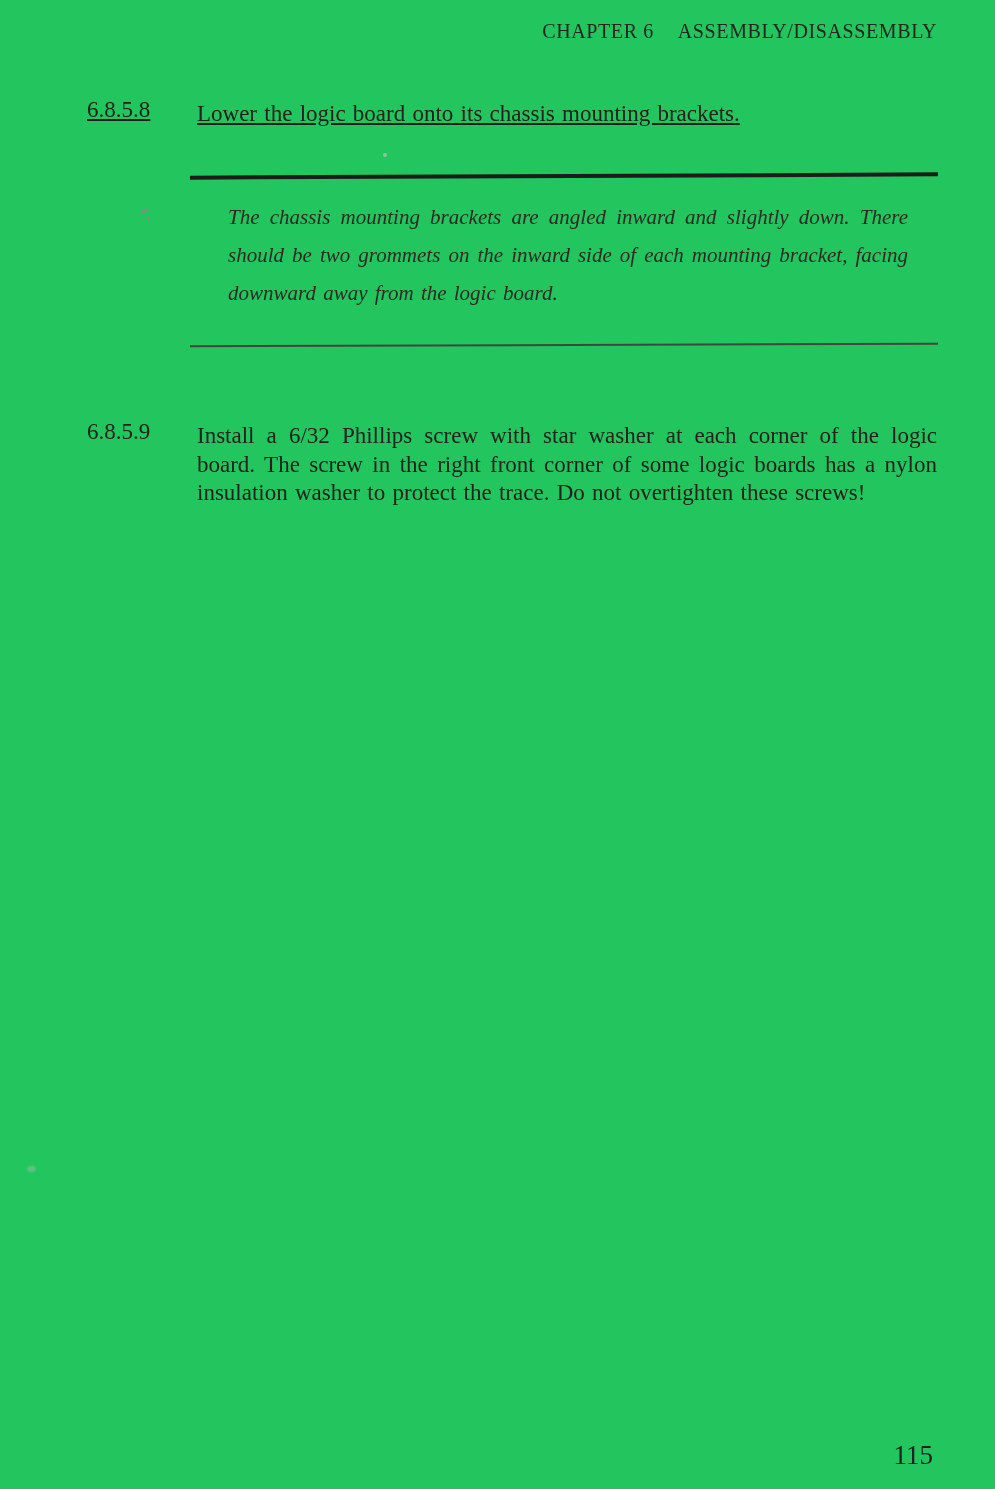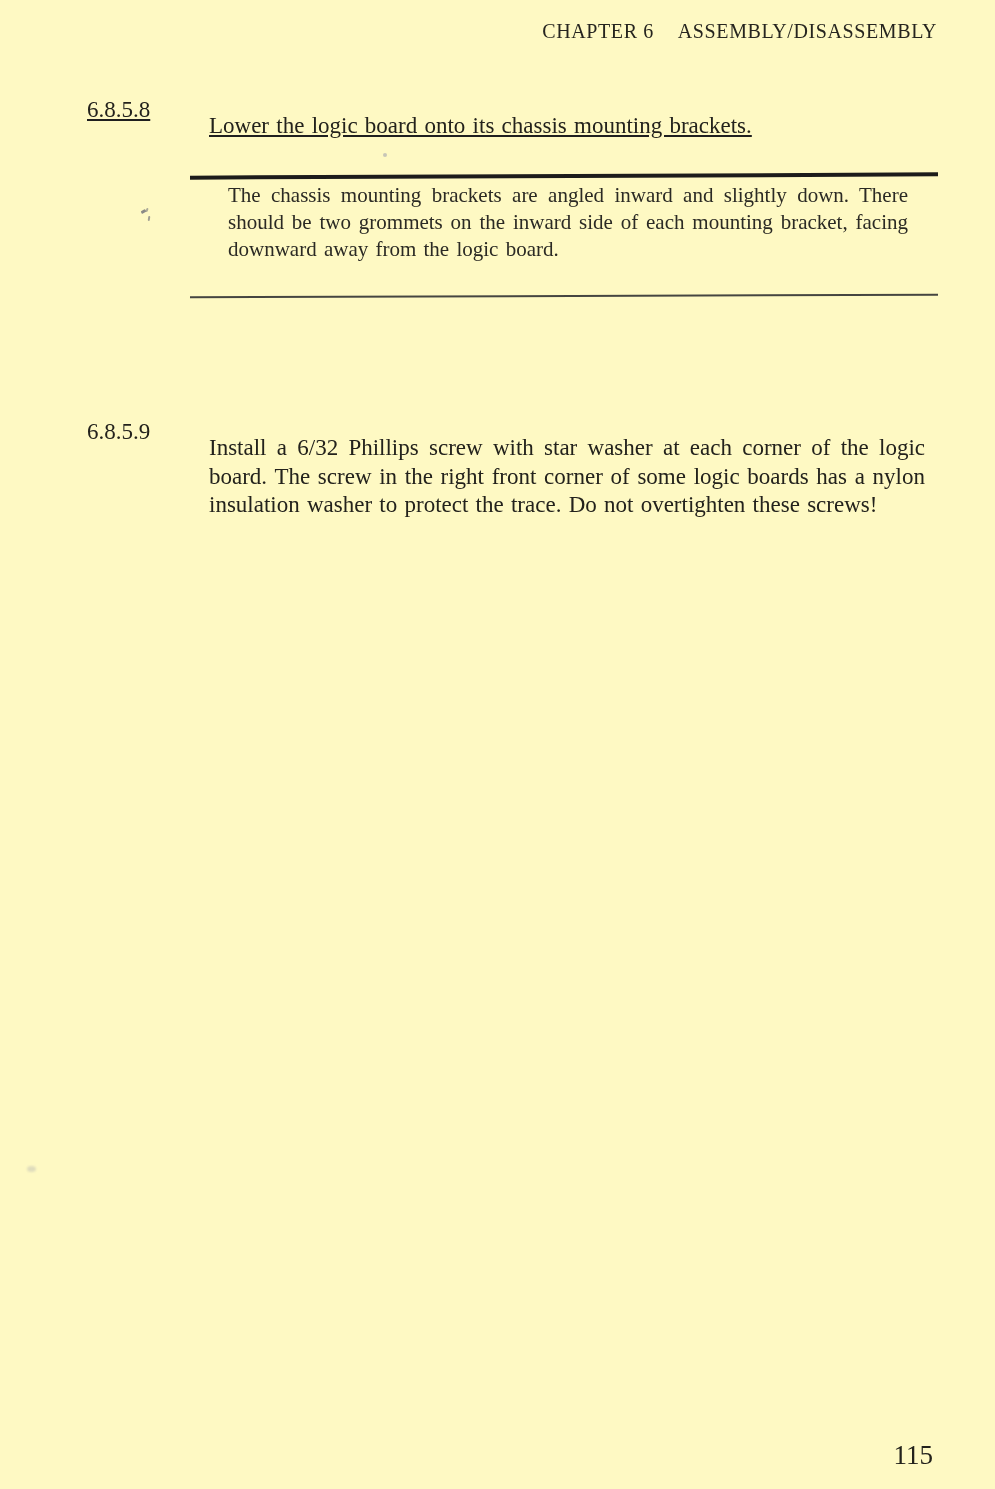--- a/index.html
+++ b/index.html
@@ -5,21 +5,21 @@
   html, body {
     margin: 0;
     padding: 0;
     background: #e9e9e9;
   }
   .page {
     position: relative;
     width: 995px;
     height: 1489px;
     margin: 0 auto;
-    background: #fef9c3;
+    background: #22c55e;
     color: #1f1f1f;
     font-family: "Liberation Serif", "DejaVu Serif", serif;
     overflow: hidden;
   }
 
   
   .running-head {
     position: absolute;
     top: 20px;
     right: 58px;
@@ -43,21 +43,21 @@
   }
   .step-number {
     flex: none;
     width: 106px;
     font-size: 23px;
     line-height: 28.5px;
     color: #23221c;
   }
   .step-text {
     flex: 1;
-    margin: 16px;
+    margin: 4px;
     font-size: 23px;
     line-height: 28.5px;
     text-align: justify;
     color: #23221c;
     word-spacing: 1.5px;
   }
   .step-1 { top: 96px; text-decoration: underline; }
   .step-2 { top: 418px; }
 
   
@@ -78,23 +78,24 @@
   }
   .note-title {
     margin: 16px 0 0 0;
     text-align: center;
     font-size: 22px;
     font-weight: bold;
     letter-spacing: 0.8px;
     color: #22211b;
   }
   .note-body {
-    margin: 4px 30px 0 38px;
+    margin: 20px 30px 0 38px;
+    font-style: italic;
     font-size: 21px;
-    line-height: 27px;
+    line-height: 38px;
     text-align: justify;
     color: #2b2a24;
     word-spacing: 2px;
   }
   .rule-thin {
     height: 2px;
     background: #454540;
     margin-top: 32px;
     transform: rotate(-0.2deg);
   }

